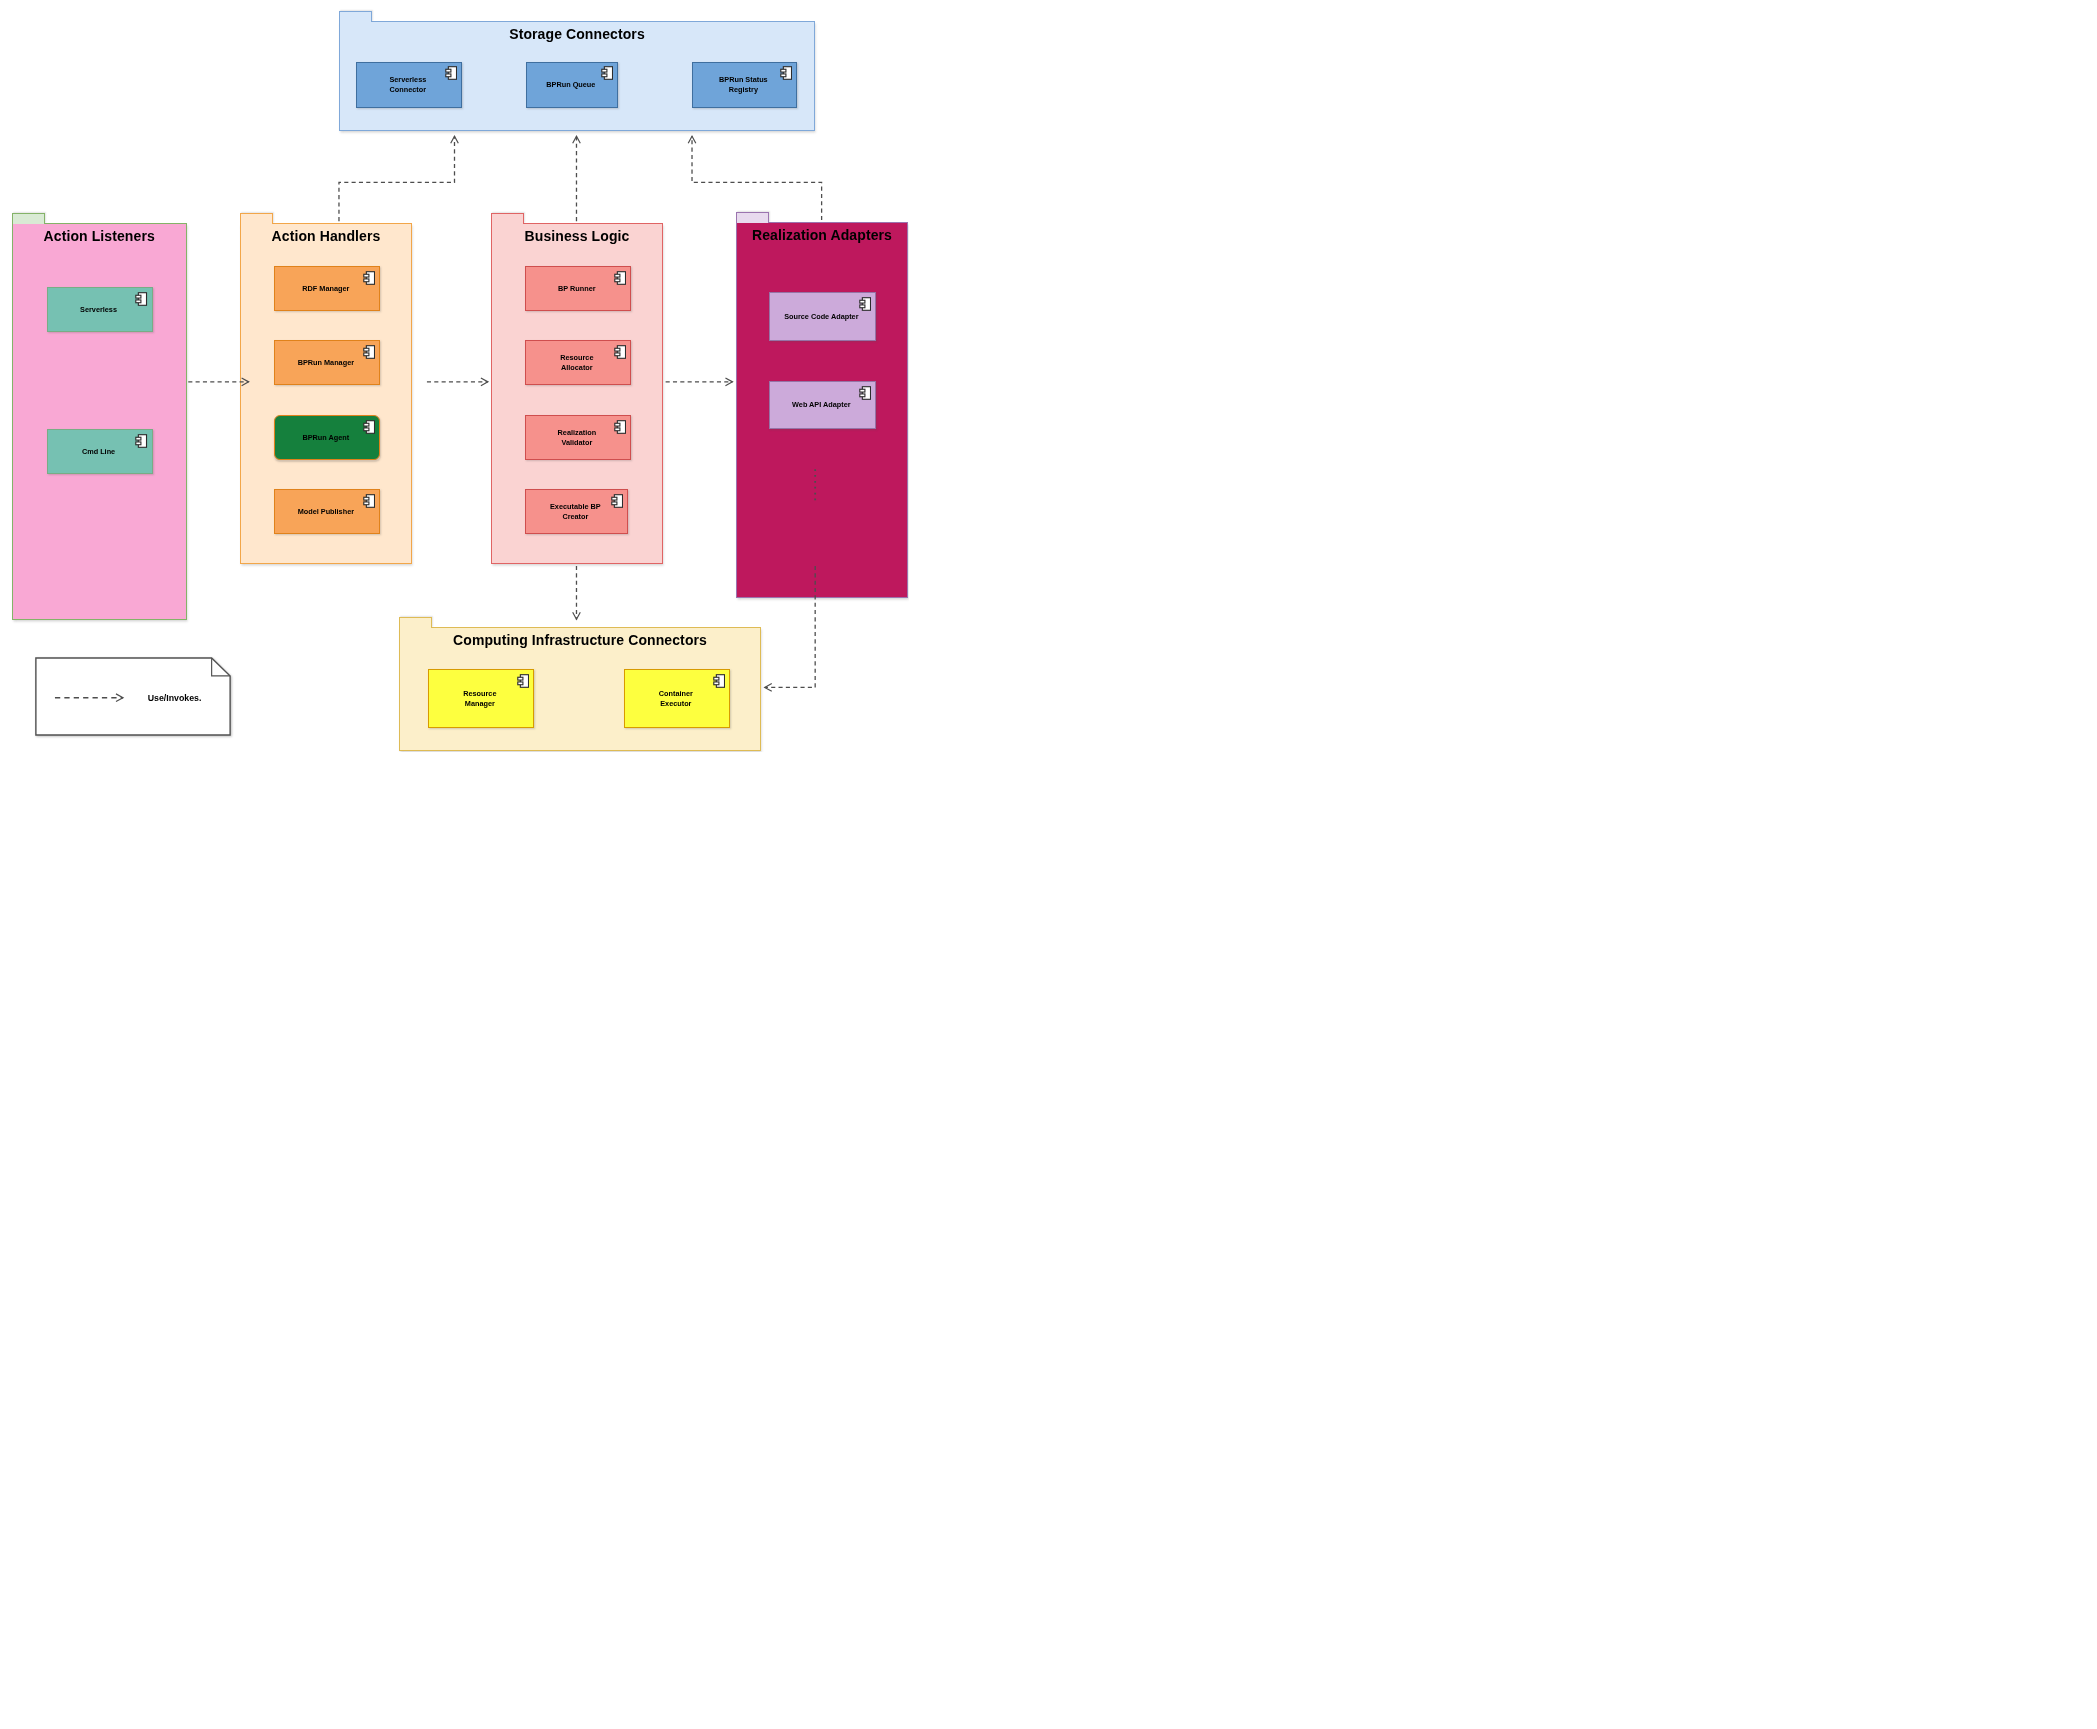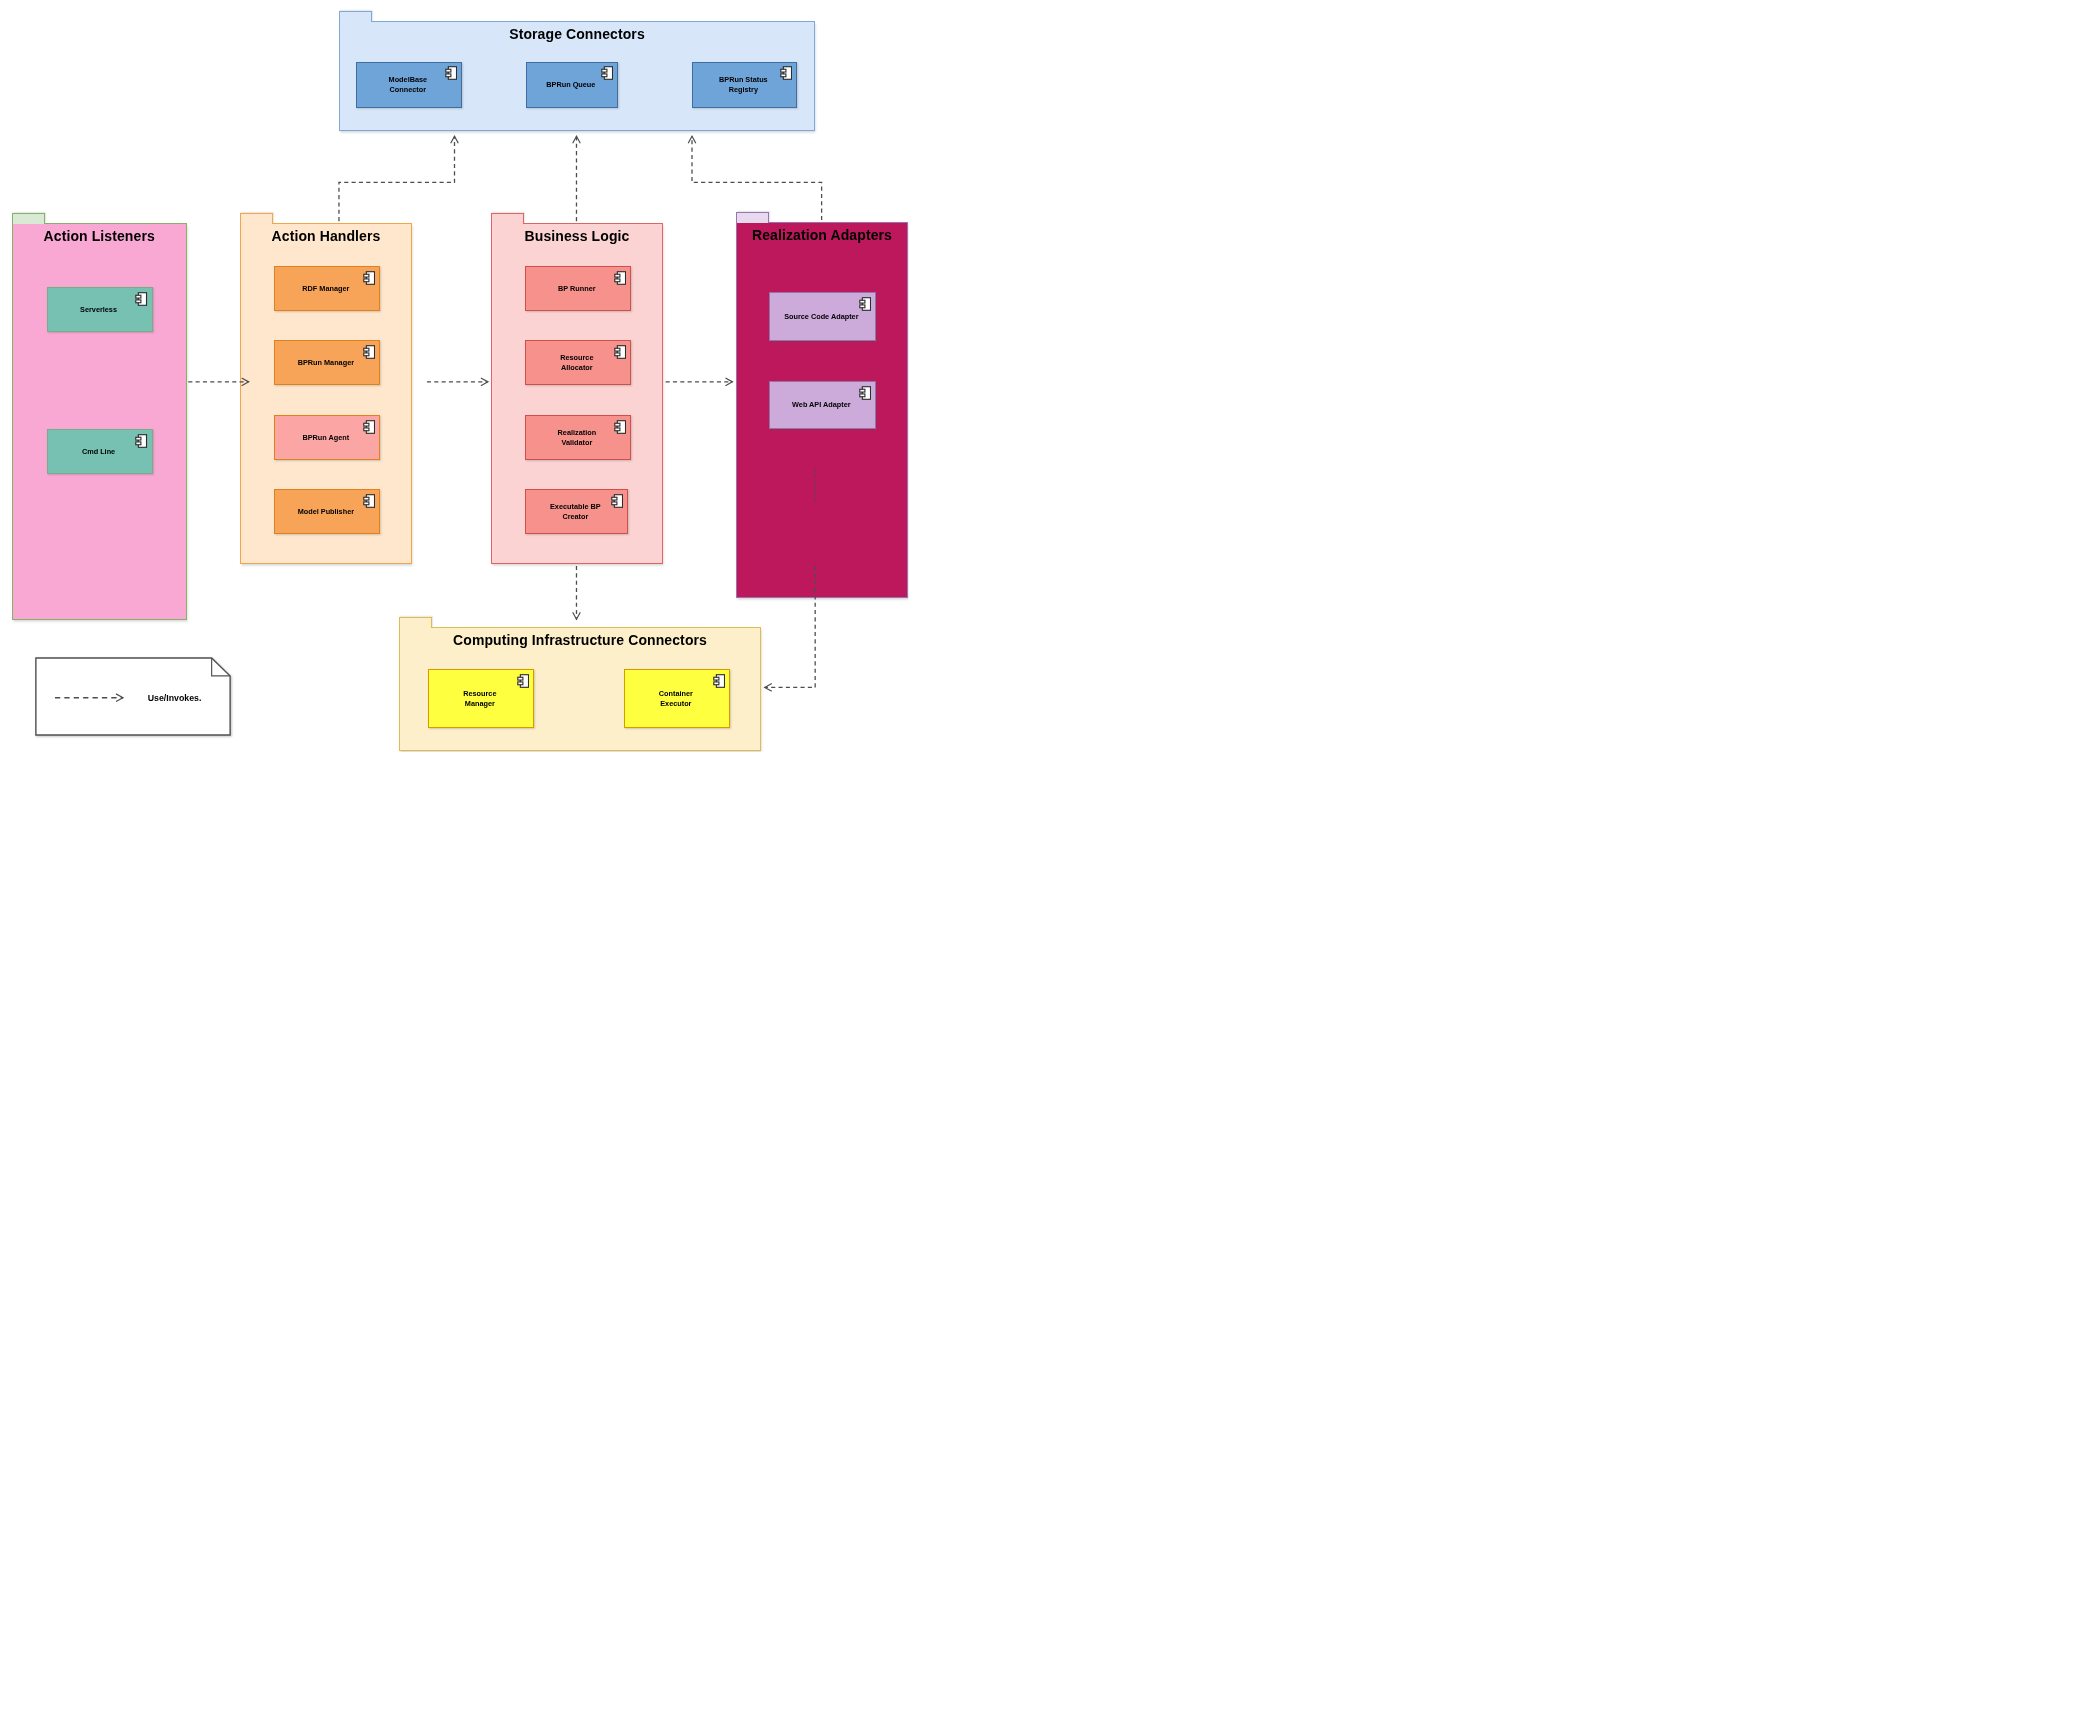--- a/index.html
+++ b/index.html
@@ -39,21 +39,21 @@
 </head>
 <body>
 
 <div class="canvas">
 
   <div class="pkg" style="left: 339px; top: 20.5px; width: 476px; height: 110px; background-color: rgb(215, 231, 249); border-color: rgb(127, 168, 217);">
     <div class="pkg-tab" style="background-color: rgb(215, 231, 249); border-color: rgb(127, 168, 217);"></div>
     <div class="pkg-title">Storage Connectors</div>
 
     <div class="comp wrap2" style="left: 16px; top: 40px; width: 106px; height: 46px; background-color: rgb(111, 164, 217); border-color: rgb(63, 111, 159);">
-      <span class="comp-label">ModelBase Connector</span>
+      <span class="comp-label">Serverless Connector</span>
       <svg class="comp-icon" viewBox="0 0 26 30">
           <rect x="7" y="1.5" width="17.5" height="27"></rect>
           <rect x="1.5" y="7" width="11" height="6"></rect>
           <rect x="1.5" y="17" width="11" height="6"></rect>
         </svg>
     </div>
     <div class="comp" style="left: 186px; top: 40px; width: 92px; height: 46px; background-color: rgb(111, 164, 217); border-color: rgb(63, 111, 159);">
       <span class="comp-label">BPRun Queue</span>
       <svg class="comp-icon" viewBox="0 0 26 30">
           <rect x="7" y="1.5" width="17.5" height="27"></rect>
@@ -106,21 +106,21 @@
         </svg>
     </div>
     <div class="comp" style="left: 33px; top: 116px; width: 106px; height: 45px; background-color: rgb(248, 164, 88); border-color: rgb(224, 130, 27);">
       <span class="comp-label">BPRun Manager</span>
       <svg class="comp-icon" viewBox="0 0 26 30">
           <rect x="7" y="1.5" width="17.5" height="27"></rect>
           <rect x="1.5" y="7" width="11" height="6"></rect>
           <rect x="1.5" y="17" width="11" height="6"></rect>
         </svg>
     </div>
-    <div class="comp" style="left: 33px; top: 191px; width: 106px; height: 45px; background-color: #fca5a5; border-color: rgb(224, 130, 27);">
+    <div class="comp" style="left: 33px; top: 191px; width: 106px; height: 45px; background-color: #15803d; border-color: rgb(224, 130, 27); border-radius: 6px;">
       <span class="comp-label">BPRun Agent</span>
       <svg class="comp-icon" viewBox="0 0 26 30">
           <rect x="7" y="1.5" width="17.5" height="27"></rect>
           <rect x="1.5" y="7" width="11" height="6"></rect>
           <rect x="1.5" y="17" width="11" height="6"></rect>
         </svg>
     </div>
     <div class="comp" style="left: 33px; top: 265px; width: 106px; height: 45px; background-color: rgb(248, 164, 88); border-color: rgb(224, 130, 27);">
       <span class="comp-label">Model Publisher</span>
       <svg class="comp-icon" viewBox="0 0 26 30">

